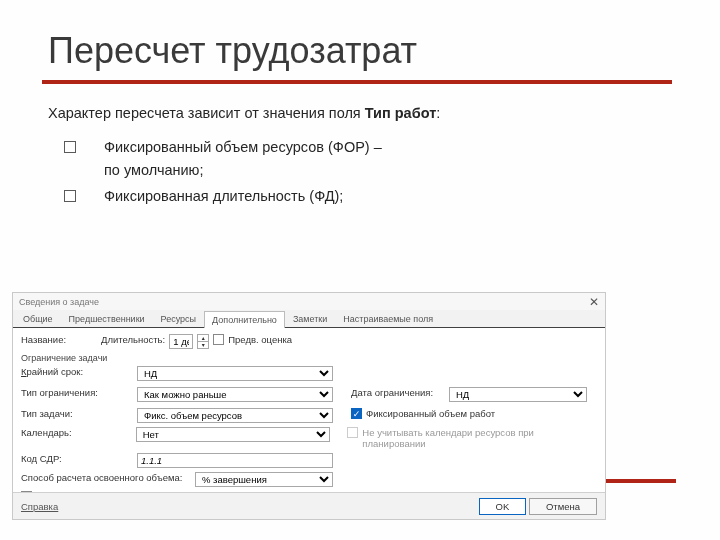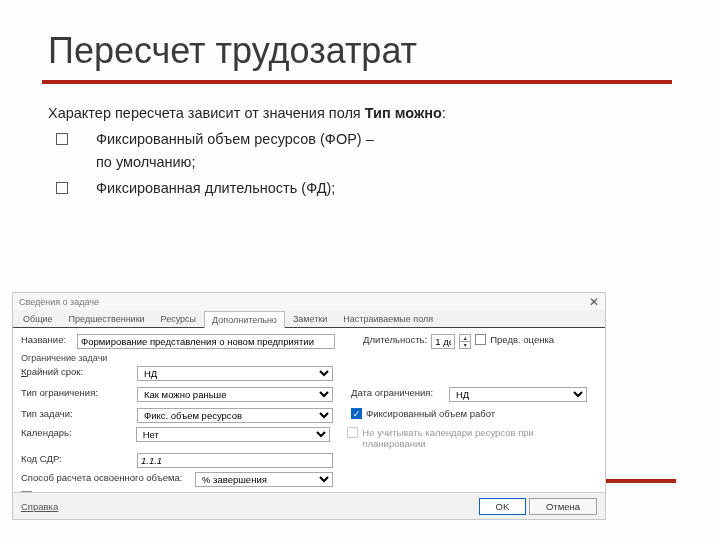--- a/index.html
+++ b/index.html
@@ -30,21 +30,21 @@
   }
   .body-text .intro {
     margin-bottom: 4px;
   }
   .body-text .intro .bold {
     font-weight: bold;
   }
   .body-text ul {
     list-style: none;
     padding: 0;
-    margin: 4px;
+    margin: 12px;
   }
   .body-text li {
     position: relative;
     padding-left: 44px;
     margin-bottom: 4px;
   }
   .body-text li::before {
     content: "";
     position: absolute;
     left: 4px;
@@ -189,21 +189,21 @@
   }
 </style>
 </head>
 <body>
 
 <div class="slide-title">Пересчет трудозатрат</div>
 <div class="title-underline"></div>
 
 <div class="body-text">
   <div class="intro">
-    <span>Характер пересчета зависит от значения поля </span><span class="bold">Тип можно</span><span>:</span>
+    <span>Характер пересчета зависит от значения поля </span><span class="bold">Тип работ</span><span>:</span>
   </div>
   <ul>
     <li>
       <span>Фиксированный объем ресурсов (ФОР) –</span><br>
       <span>по умолчанию;</span>
     </li>
     <li>Фиксированная длительность (ФД);</li>
   </ul>
 </div>
 
@@ -220,21 +220,20 @@
     <div class="tab">Ресурсы</div>
     <div class="tab active">Дополнительно</div>
     <div class="tab">Заметки</div>
     <div class="tab">Настраиваемые поля</div>
   </div>
 
   <div class="panel">
 
     <div class="row">
       <span class="lbl" style="width:52px">Название:</span>
-      <input class="txt" style="width: 258px;" value="Формирование представления о новом предприятии">
       <span style="width:20px"></span>
       <span>Длительность:</span>
       <input class="txt" style="width: 24px;" value="1 день">
       <span style="display:inline-flex;flex-direction:column;border:1px solid #a8a8a8;height:15px;width:12px;box-sizing:border-box">
         <span style="flex:1;border-bottom:1px solid #a8a8a8;font-size:6px;text-align:center;line-height:6px">▴</span>
         <span style="flex:1;font-size:6px;text-align:center;line-height:6px">▾</span>
       </span>
       <span class="chk"></span>
       <span>Предв. оценка</span>
     </div>

